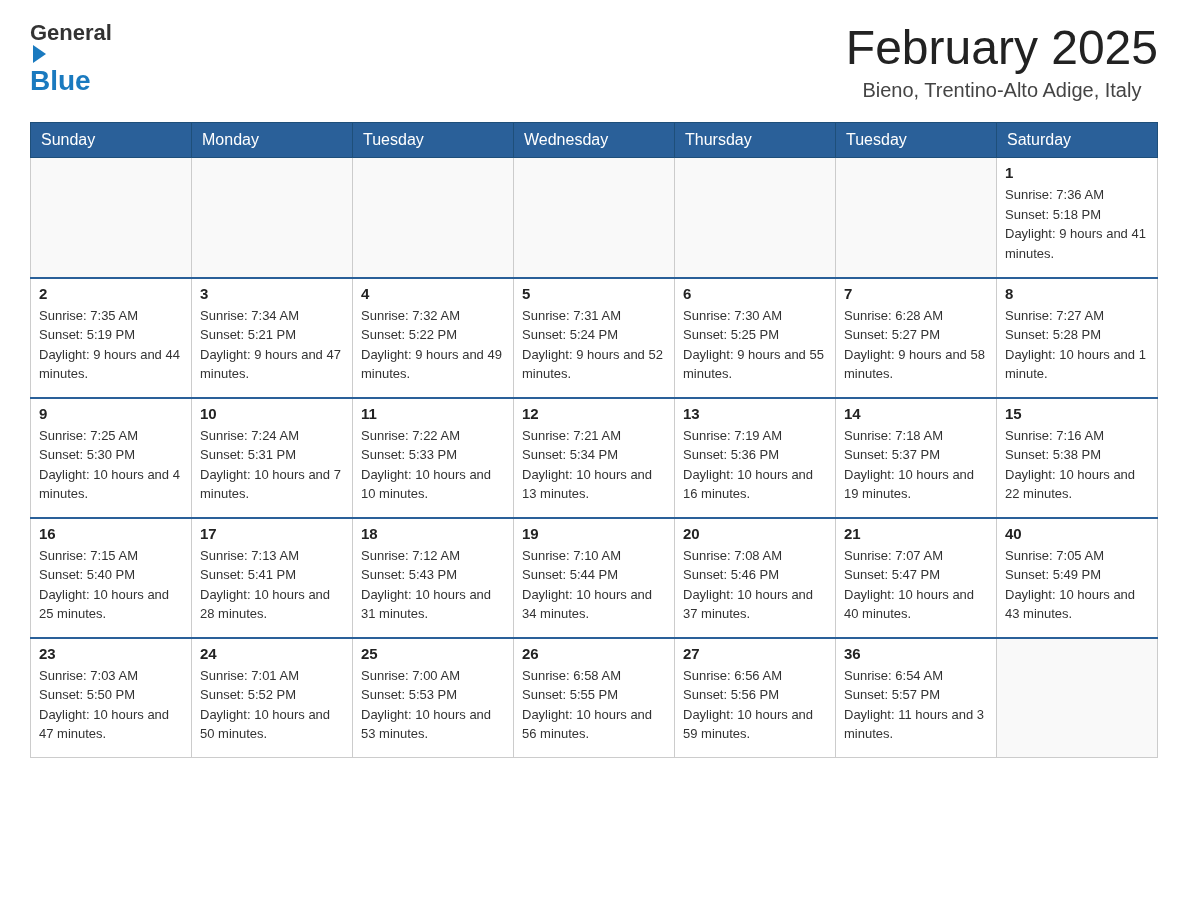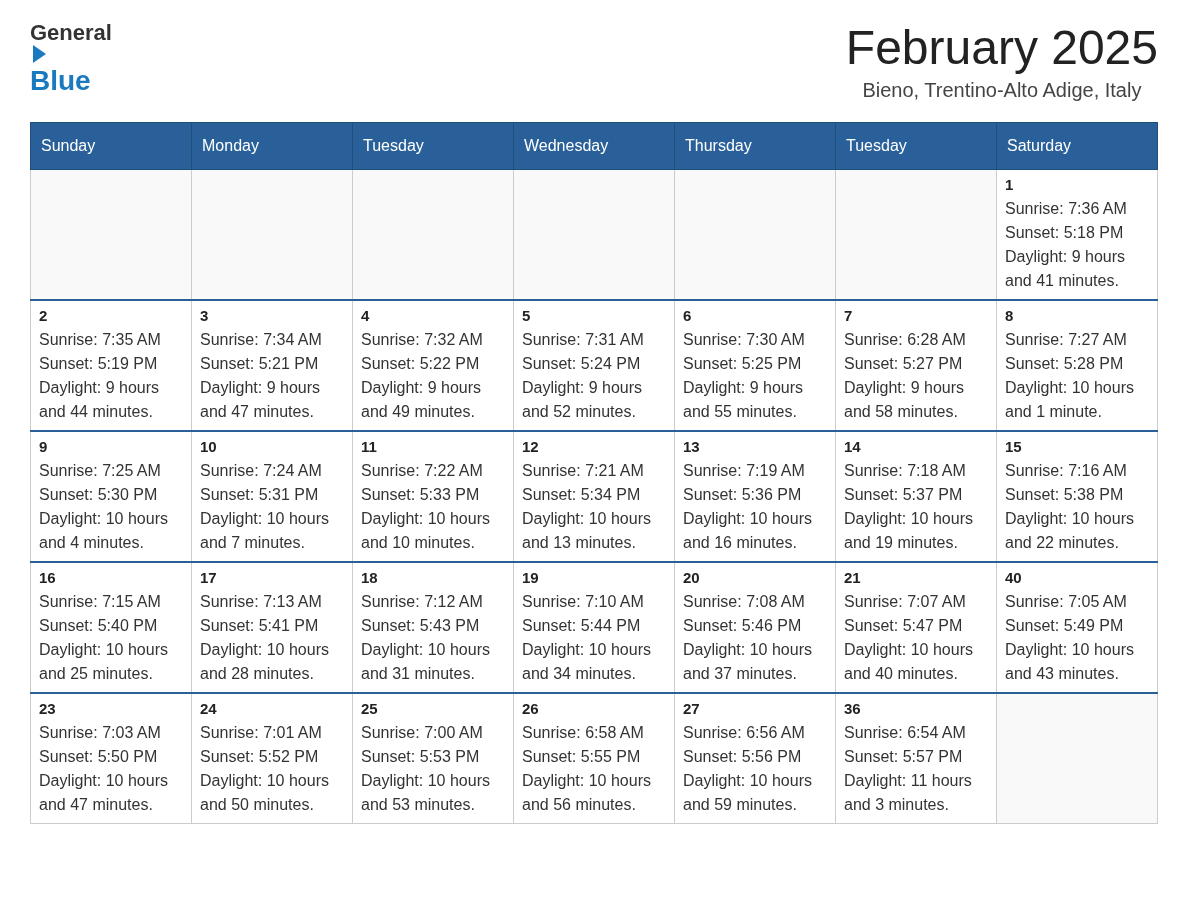--- a/index.html
+++ b/index.html
@@ -44,21 +44,21 @@
       margin-top: 4px;
     }
     .calendar-table {
       width: 100%;
       border-collapse: collapse;
       border: 1px solid #ccc;
     }
     .calendar-table th {
       background-color: #2a6099;
       color: #fff;
-      padding: 14px 10px;
+      padding: 8px 10px;
       font-size: 16px;
       font-weight: normal;
       text-align: left;
       border: 1px solid #1e4f7a;
     }
     .calendar-table td {
       border: 1px solid #ccc;
       vertical-align: top;
       padding: 6px 8px;
       width: calc(100% / 7);
@@ -67,21 +67,21 @@
       color: #333;
     }
     .day-number {
       font-size: 15px;
       font-weight: bold;
       color: #222;
       display: block;
       margin-bottom: 4px;
     }
     .day-info {
-      font-size: 16px;
+      font-size: 13px;
       line-height: 1.5;
       color: #333;
     }
     .empty-cell {
       background: #f9f9f9;
     }
     .row-separator td {
       border-top: 2px solid #2a6099;
     }
   </style>

